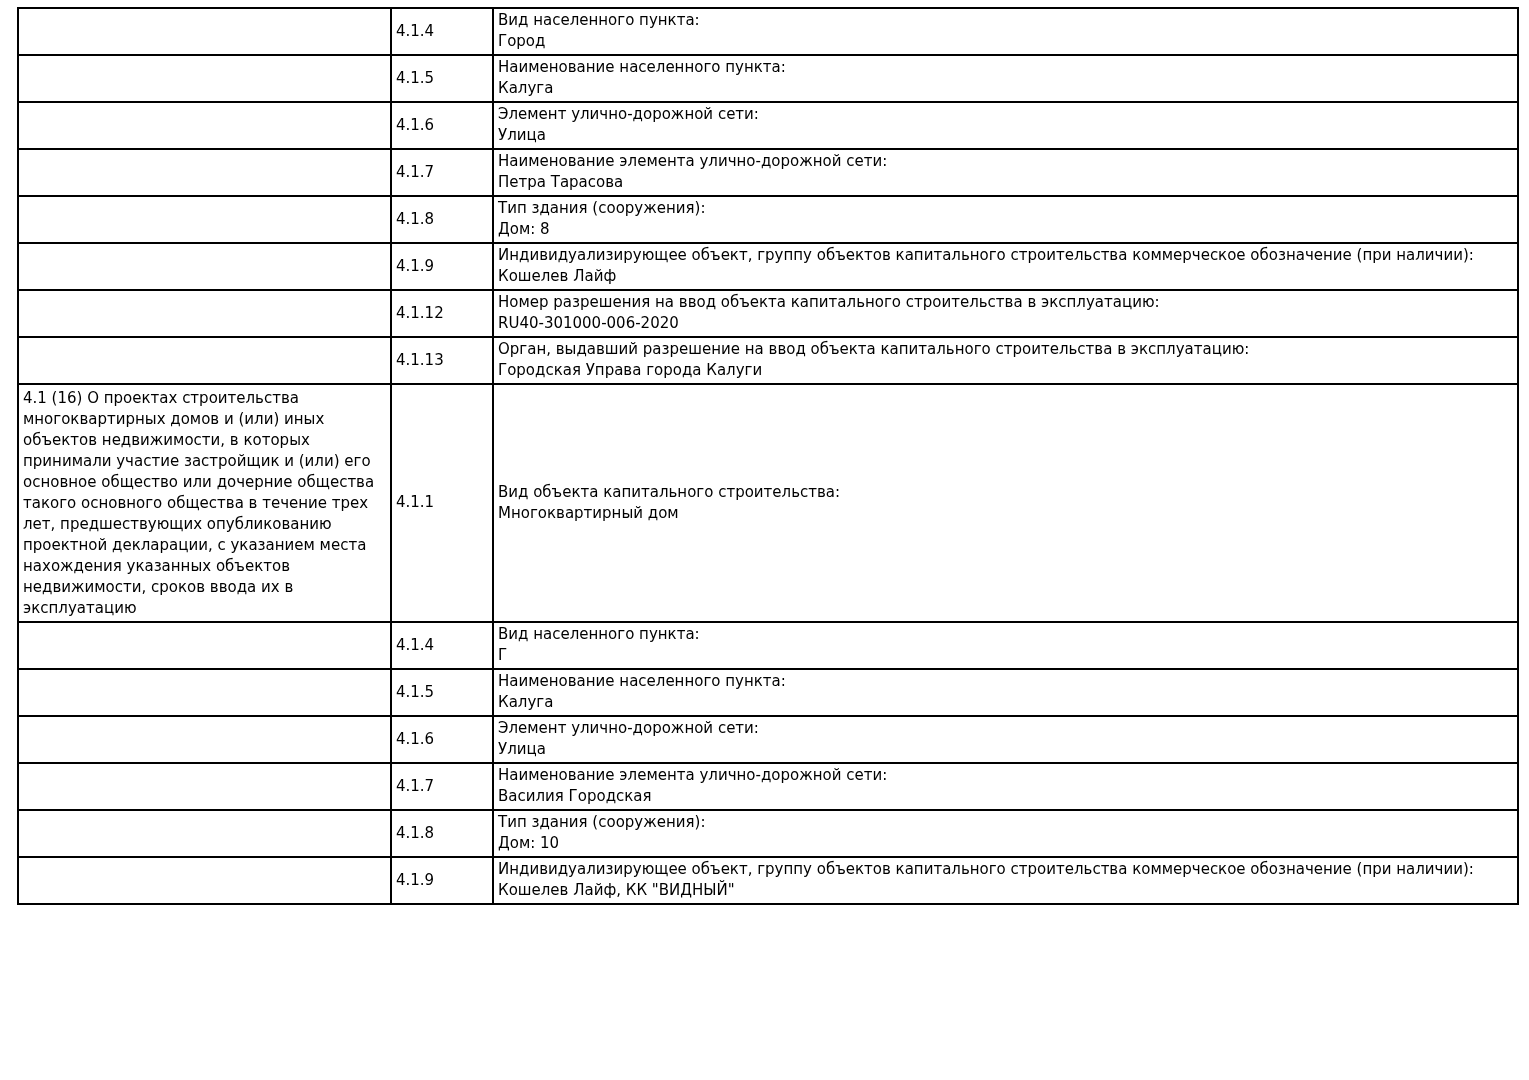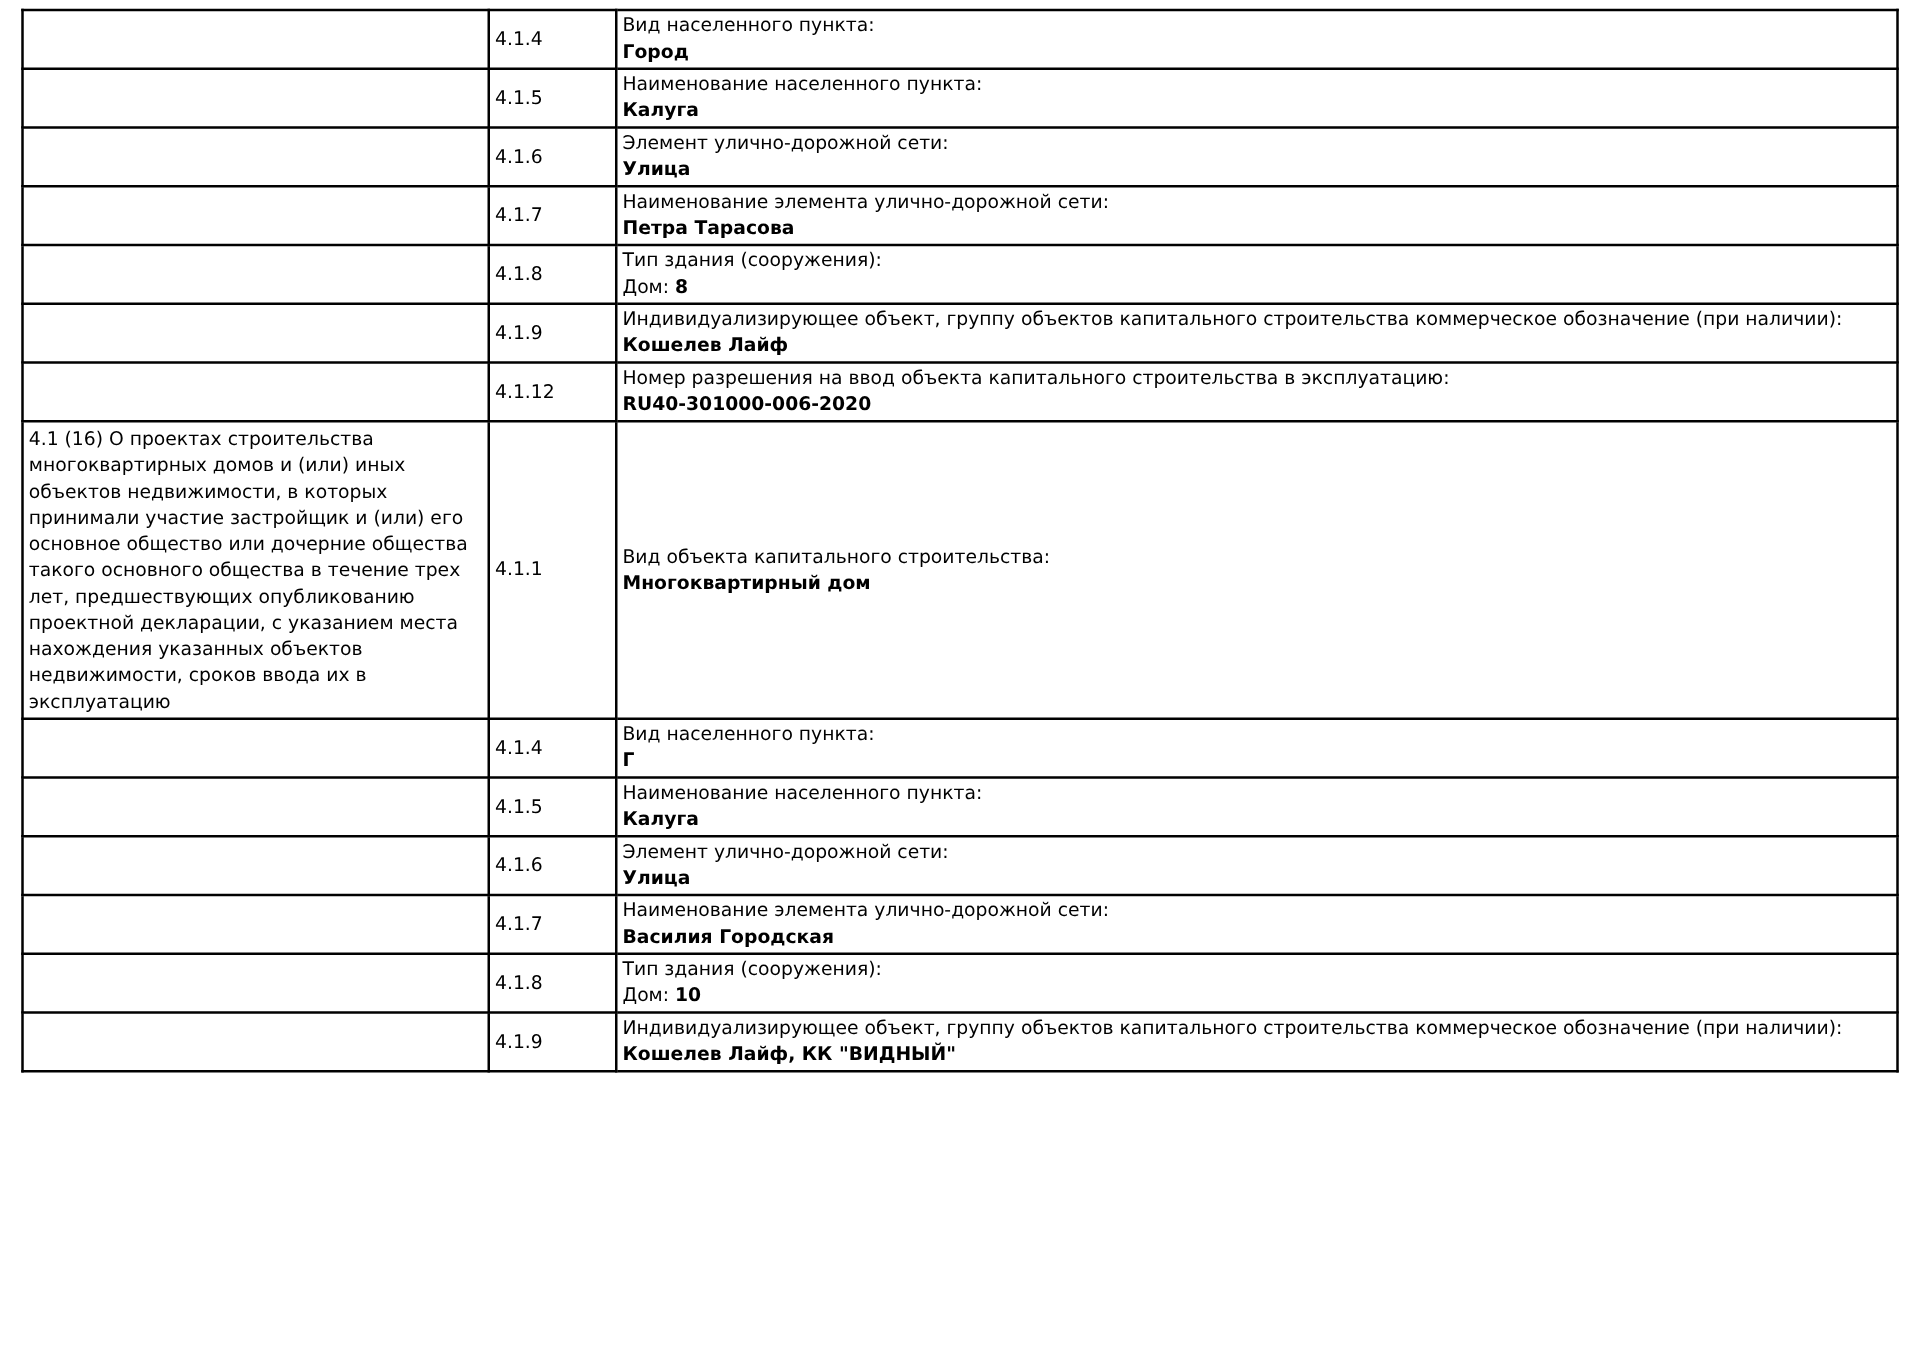--- a/index.html
+++ b/index.html
@@ -36,21 +36,21 @@
   td.cell-code {
     vertical-align: middle;
   }
   td.cell-content {
     vertical-align: middle;
   }
   .label {
     font-weight: normal;
   }
   .value-line .value {
-    font-weight: bold;
+    font-weight: normal;
   }
   .value-line .value-prefix {
     font-weight: normal;
   }
   .section-desc {
     padding-top: 2px;
   }
   tr.tall-row td {
     height: 222px;
   }
@@ -115,20 +115,28 @@
           </td>
         </tr>
         <tr>
           <td class="cell-left"></td>
           <td class="cell-code">4.1.12</td>
           <td class="cell-content">
             <div class="label">Номер разрешения на ввод объекта капитального строительства в эксплуатацию:</div>
             <div class="value-line"><span class="value">RU40-301000-006-2020</span></div>
           </td>
         </tr>
+        <tr>
+          <td class="cell-left"></td>
+          <td class="cell-code">4.1.13</td>
+          <td class="cell-content">
+            <div class="label">Орган, выдавший разрешение на ввод объекта капитального строительства в эксплуатацию:</div>
+            <div class="value-line"><span class="value">Городская Управа города Калуги</span></div>
+          </td>
+        </tr>
         <tr class="tall-row">
           <td class="cell-left">
             <div class="section-desc">4.1 (16) О проектах строительства многоквартирных домов и (или) иных объектов недвижимости, в которых принимали участие застройщик и (или) его основное общество или дочерние общества такого основного общества в течение трех лет, предшествующих опубликованию проектной декларации, с указанием места нахождения указанных объектов недвижимости, сроков ввода их в эксплуатацию</div>
           </td>
           <td class="cell-code">4.1.1</td>
           <td class="cell-content">
             <div class="label">Вид объекта капитального строительства:</div>
             <div class="value-line"><span class="value">Многоквартирный дом</span></div>
           </td>
         </tr>

